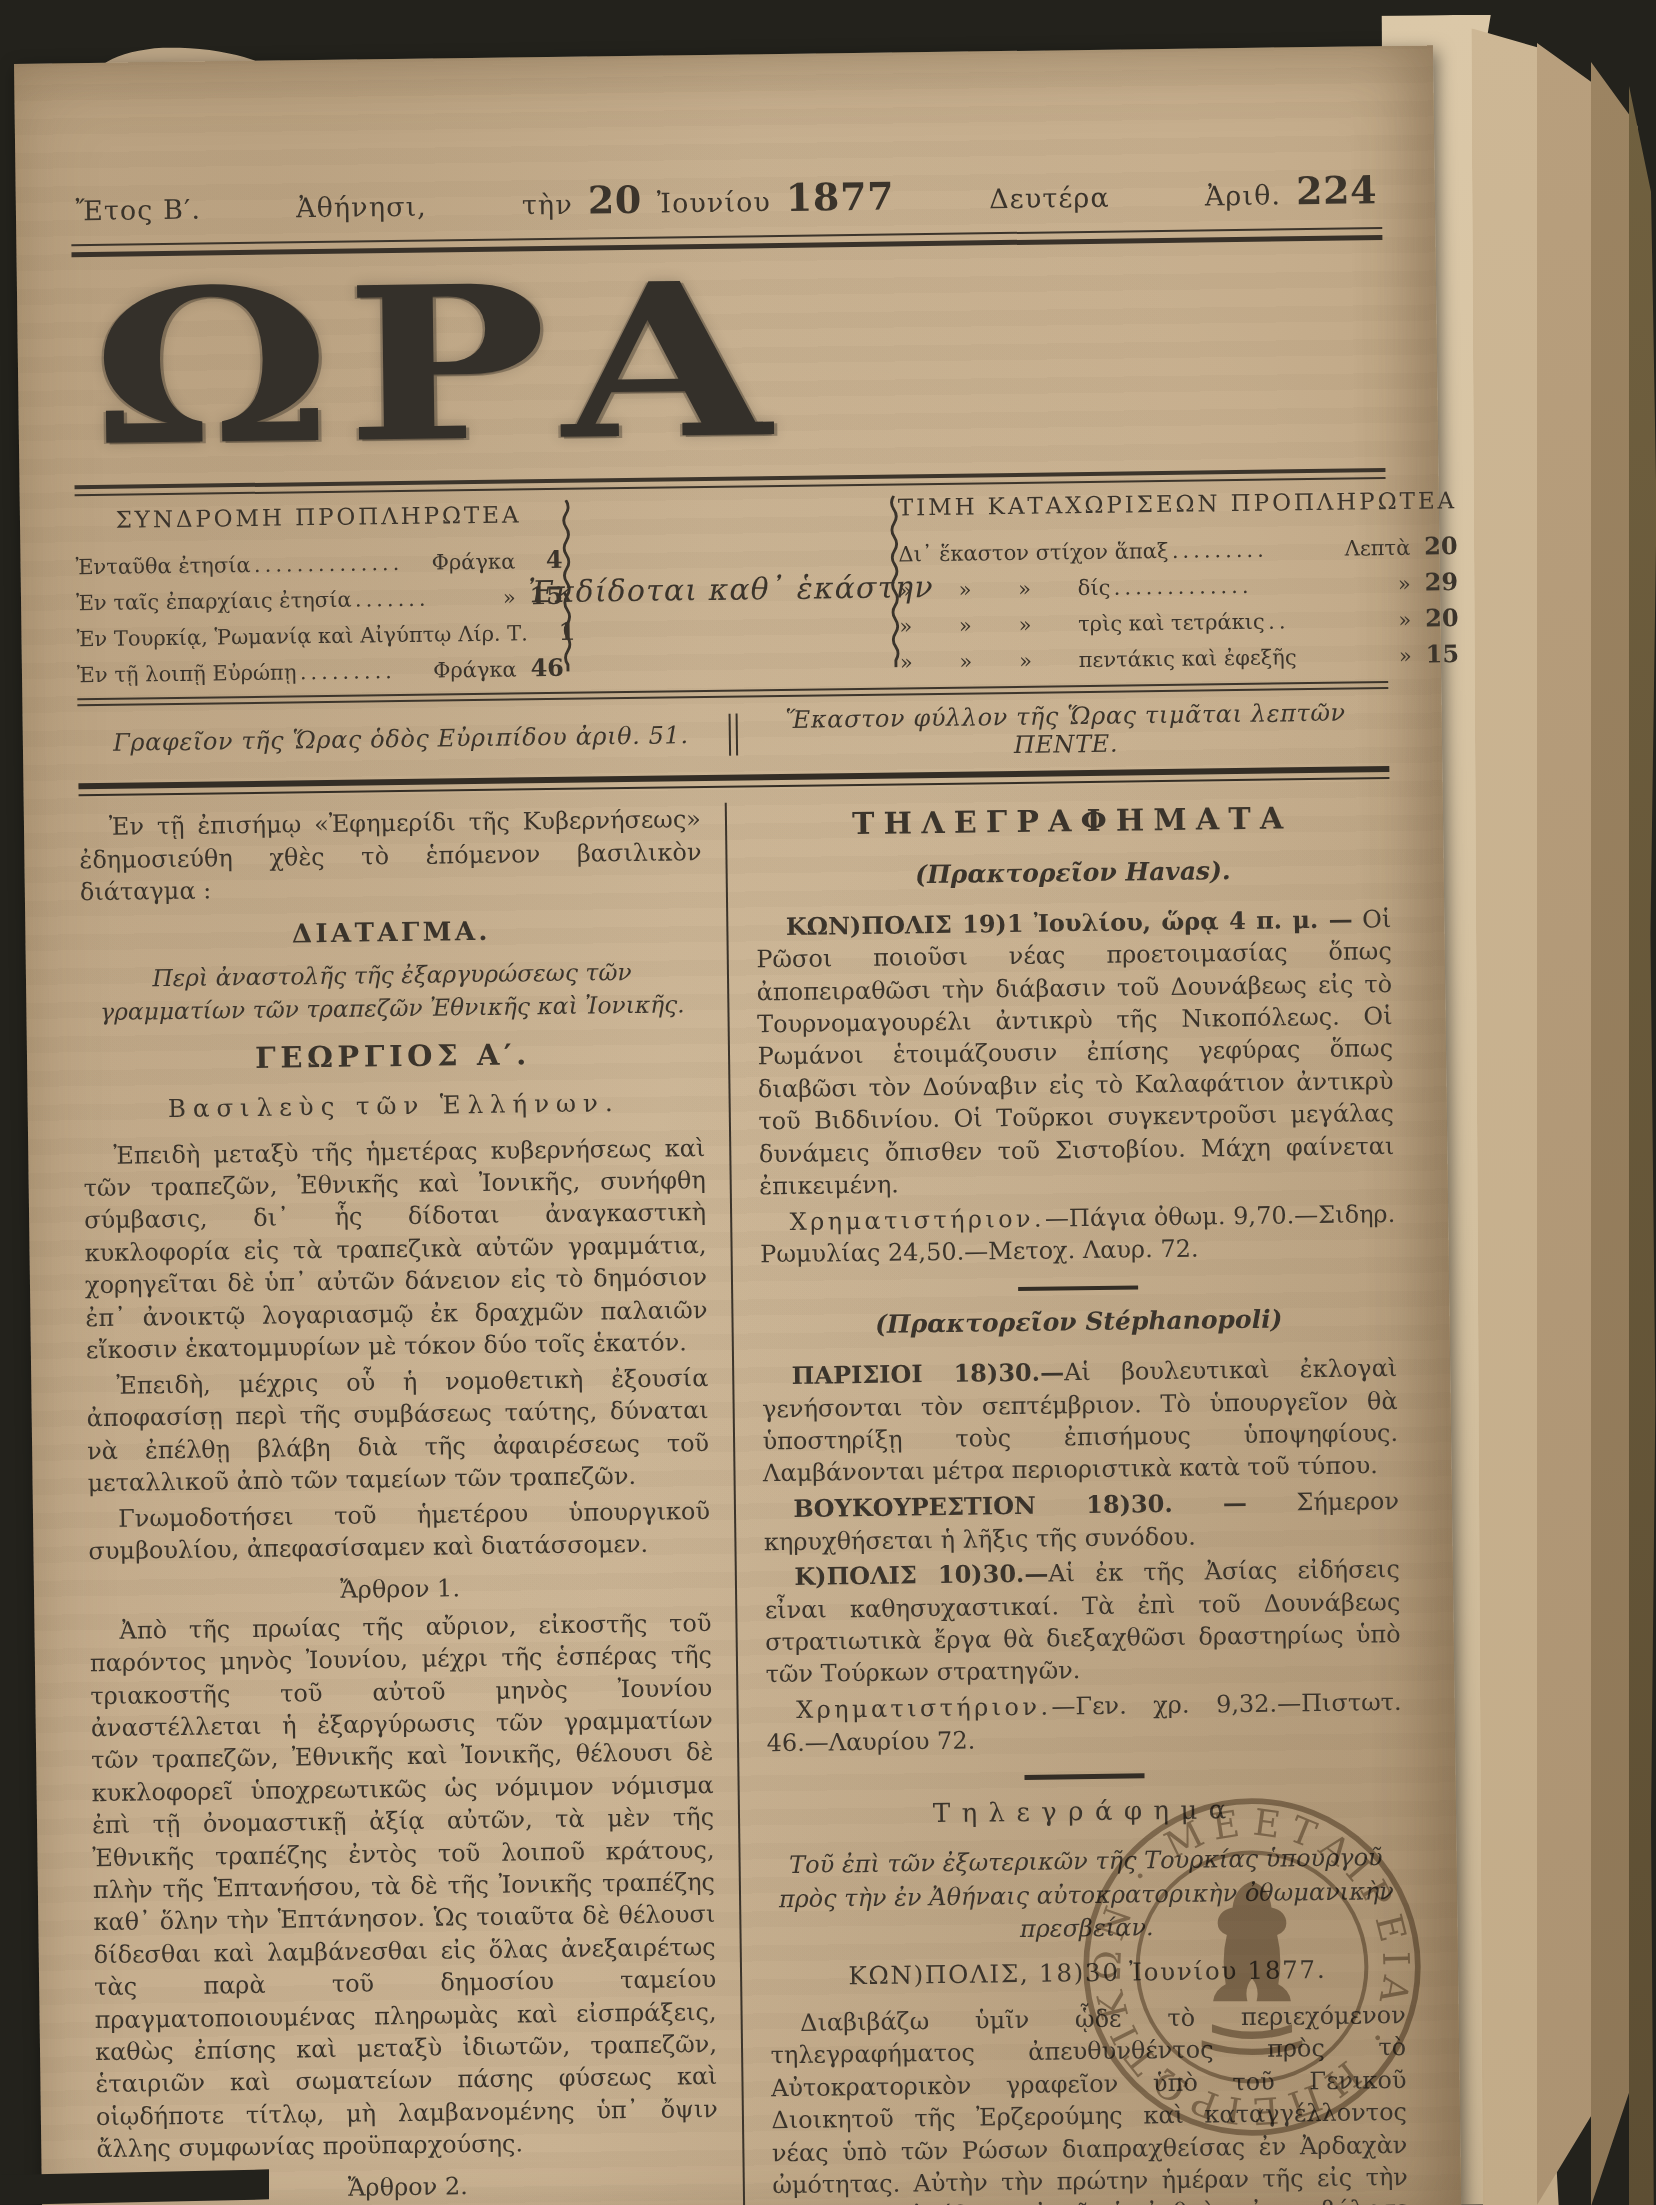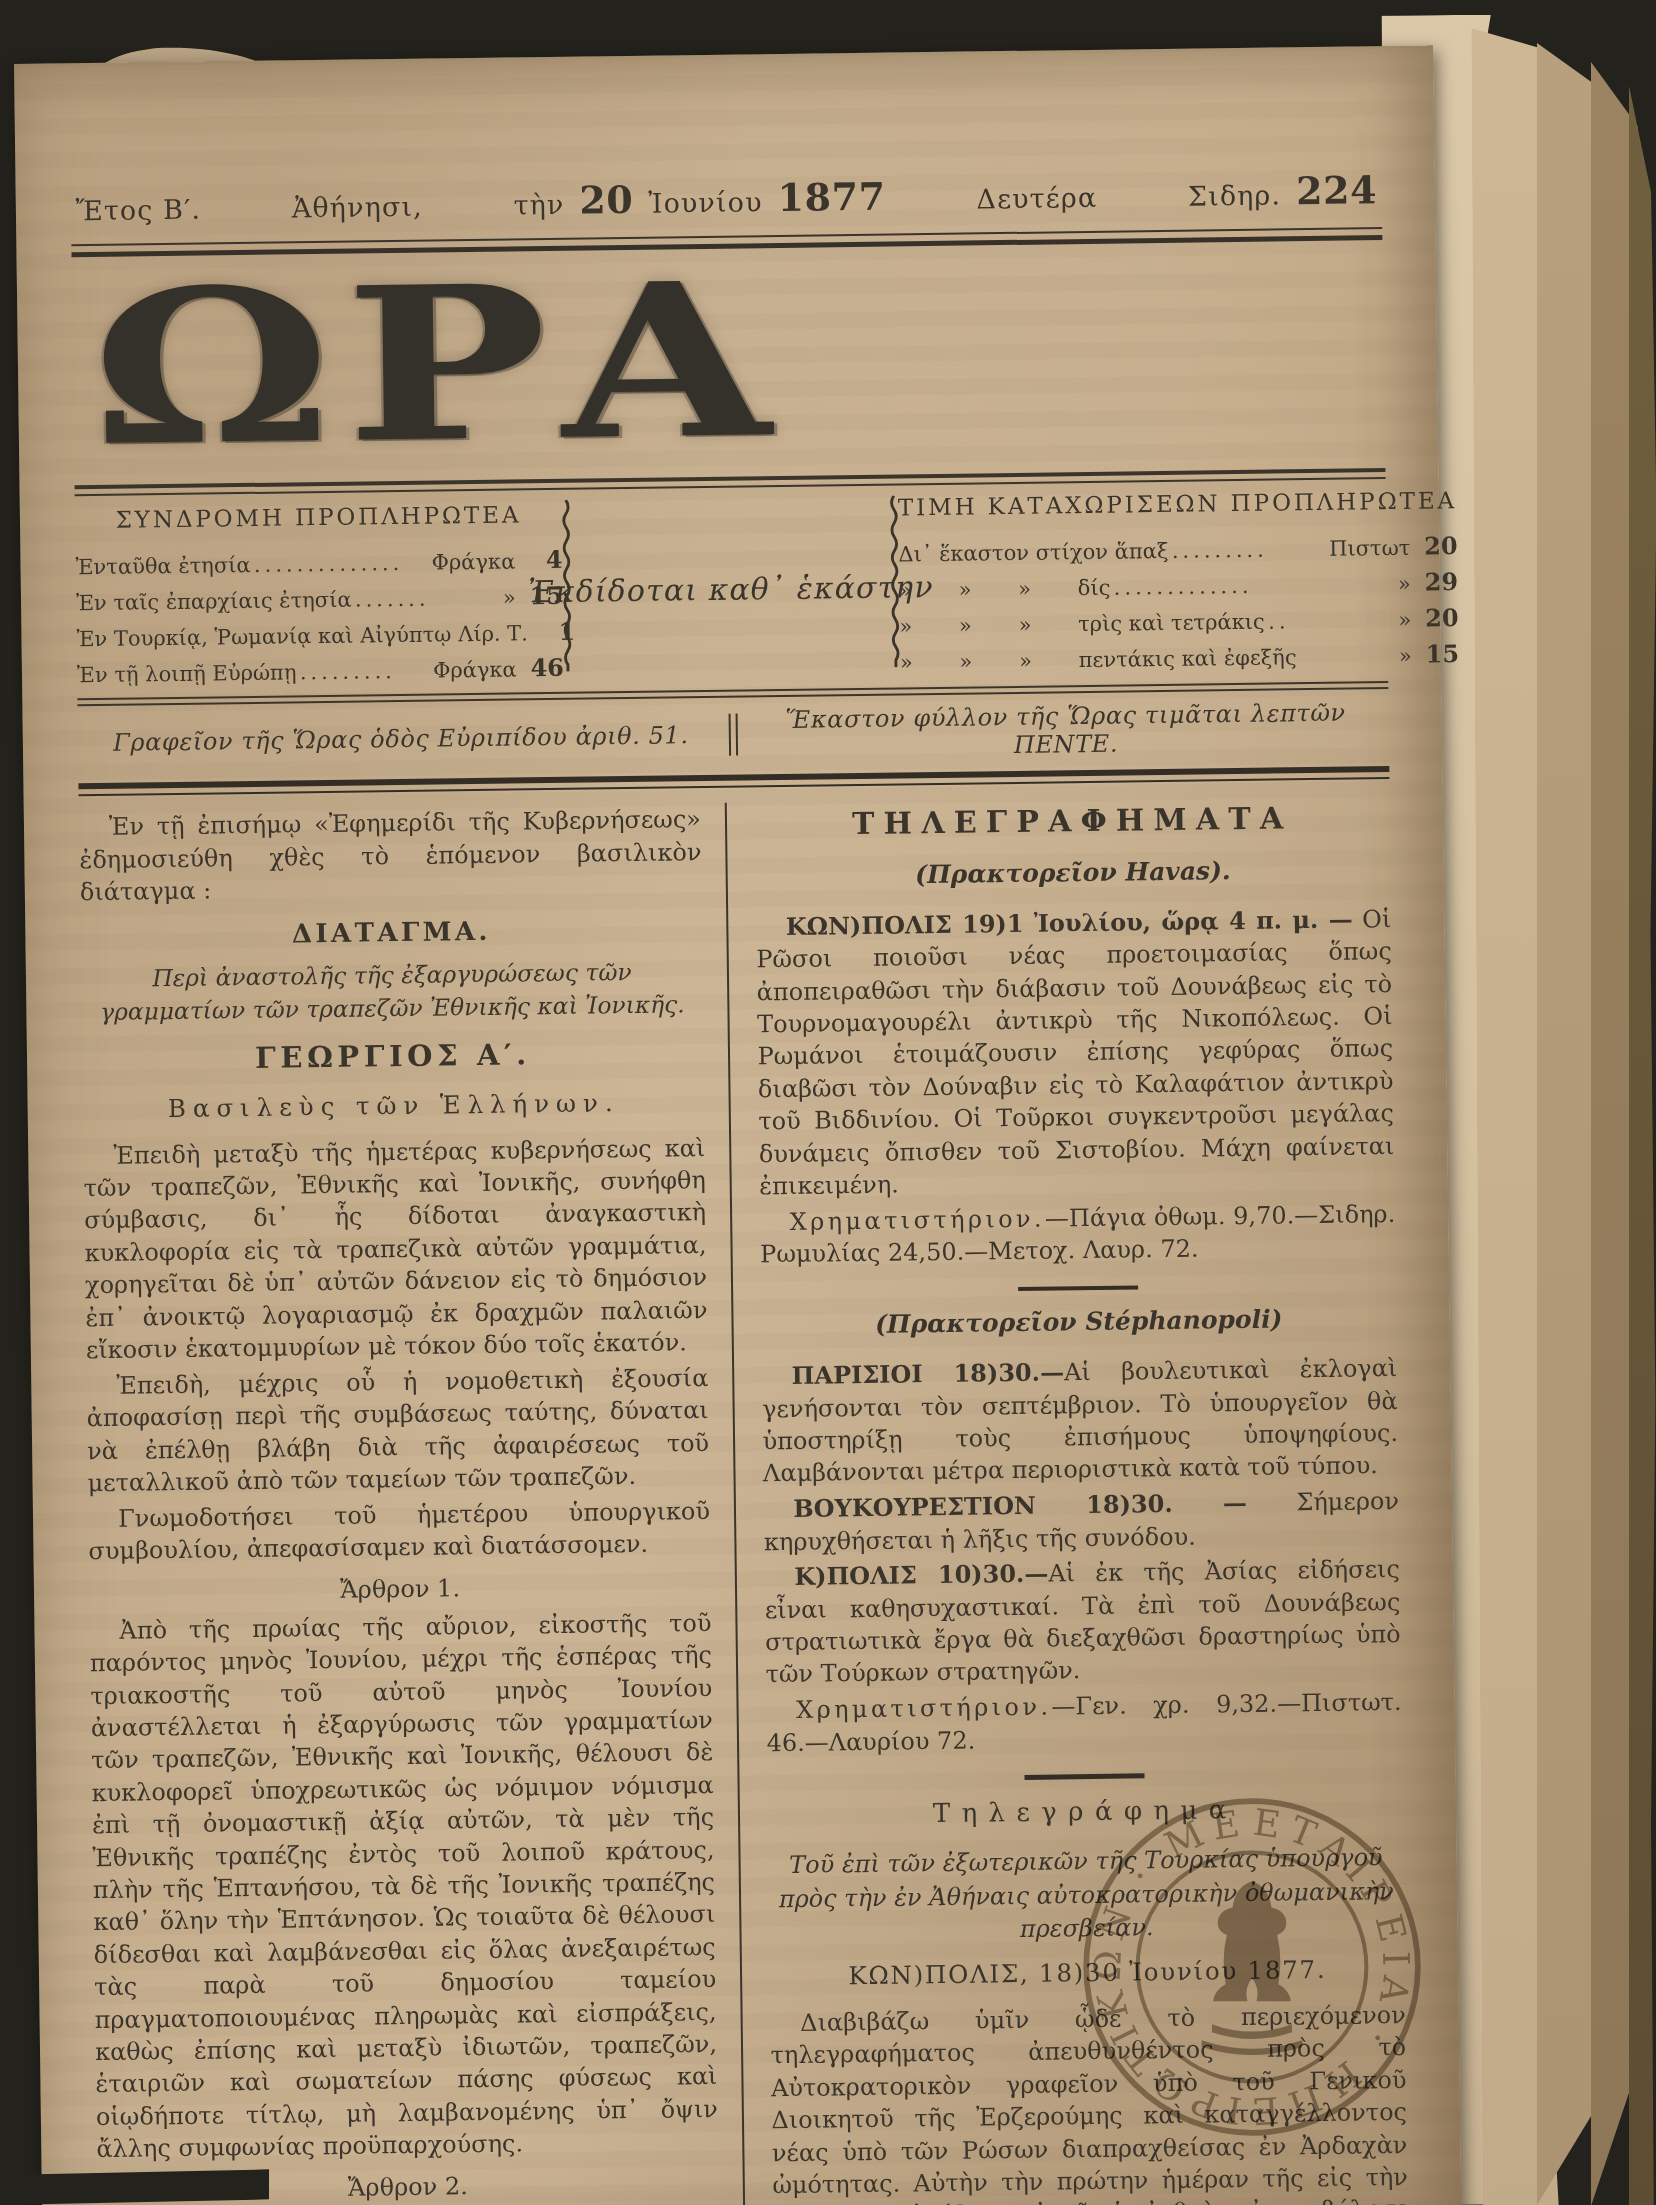--- a/index.html
+++ b/index.html
@@ -125,21 +125,21 @@
         <span>Ἔτος Β′.</span>
         <span>Ἀθήνησι,</span>
         <span class="dl-group">
           <span>τὴν</span>
           <span class="big">20</span>
           <span>Ἰουνίου</span>
           <span class="big">1877</span>
         </span>
         <span>Δευτέρα</span>
         <span class="dl-group">
-          <span>Σιδηρ.</span>
+          <span>Ἀριθ.</span>
           <span class="big">224</span>
         </span>
       </div>
 
       <div class="rule-a"></div>
 
       <div class="masthead">
         <span class="masthead-text">ΩΡΑ</span>
       </div>
 
@@ -184,21 +184,21 @@
 
         <svg class="wavy" width="8" height="172" viewBox="0 0 14 300">
           <path d="M7 0 Q-1 12 7 24 T7 48 T7 72 T7 96 T7 120 T7 144 T7 168 T7 192 T7 216 T7 240 T7 264 T7 288 L7 300" fill="none" stroke="#3b342b" stroke-width="5"></path>
         </svg>
 
         <div class="ad-box">
           <div class="box-title">ΤΙΜΗ ΚΑΤΑΧΩΡΙΣΕΩΝ ΠΡΟΠΛΗΡΩΤΕΑ</div>
           <div class="price-row">
             <span class="row-label">Δι᾽ ἕκαστον στίχον ἅπαξ</span>
             <span class="row-dots">.........</span>
-            <span class="row-unit">Πιστωτ</span>
+            <span class="row-unit">Λεπτὰ</span>
             <span class="row-value">20</span>
           </div>
           <div class="price-row">
             <span class="row-label">»       »       »       δίς</span>
             <span class="row-dots">.............</span>
             <span class="row-unit">»</span>
             <span class="row-value">29</span>
           </div>
           <div class="price-row">
             <span class="row-label">»       »       »       τρὶς καὶ τετράκις</span>

